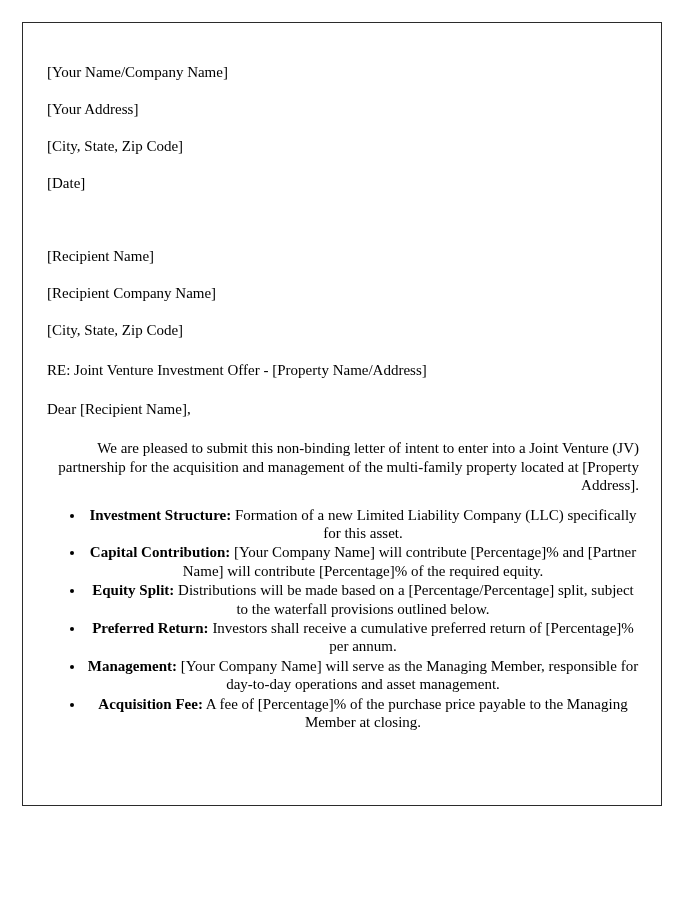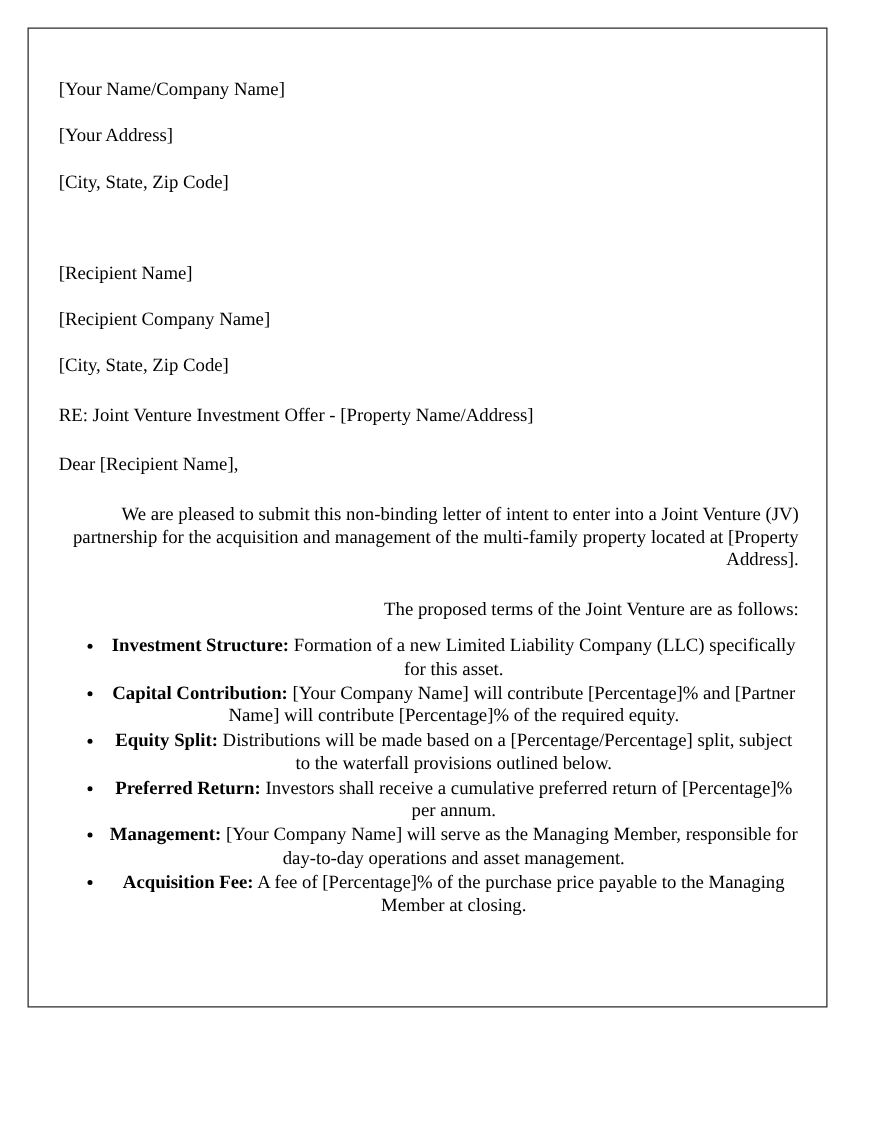--- a/index.html
+++ b/index.html
@@ -80,37 +80,37 @@
 </head>
 <body>
 
 <div class="page">
   <div class="page-inner">
 
     <div class="addr-block">
       <div class="addr-line">[Your Name/Company Name]</div>
       <div class="addr-line">[Your Address]</div>
       <div class="addr-line">[City, State, Zip Code]</div>
+      <div class="addr-line">[Date]</div>
     </div>
 
     <div class="spacer-block"></div>
 
     <div class="addr-block">
       <div class="addr-line">[Recipient Name]</div>
       <div class="addr-line">[Recipient Company Name]</div>
       <div class="addr-line">[City, State, Zip Code]</div>
     </div>
 
     <div class="re-line">RE: Joint Venture Investment Offer - [Property Name/Address]</div>
 
     <div class="salutation">Dear [Recipient Name],</div>
 
     <p class="para">We are pleased to submit this non-binding letter of intent to enter into a Joint Venture (JV) partnership for the acquisition and management of the multi-family property located at [Property Address].</p>
 
-    <p class="para">The proposed terms of the Joint Venture are as follows:</p>
 
     <ul class="bullets">
       <li><span class="lbl">Investment Structure:</span><span> Formation of a new Limited Liability Company (LLC) specifically for this asset.</span></li>
       <li><span class="lbl">Capital Contribution:</span><span> [Your Company Name] will contribute [Percentage]% and [Partner Name] will contribute [Percentage]% of the required equity.</span></li>
       <li><span class="lbl">Equity Split:</span><span> Distributions will be made based on a [Percentage/Percentage] split, subject to the waterfall provisions outlined below.</span></li>
       <li><span class="lbl">Preferred Return:</span><span> Investors shall receive a cumulative preferred return of [Percentage]% per annum.</span></li>
       <li><span class="lbl">Management:</span><span> [Your Company Name] will serve as the Managing Member, responsible for day-to-day operations and asset management.</span></li>
       <li><span class="lbl">Acquisition Fee:</span><span> A fee of [Percentage]% of the purchase price payable to the Managing Member at closing.</span></li>
 
     </ul>

